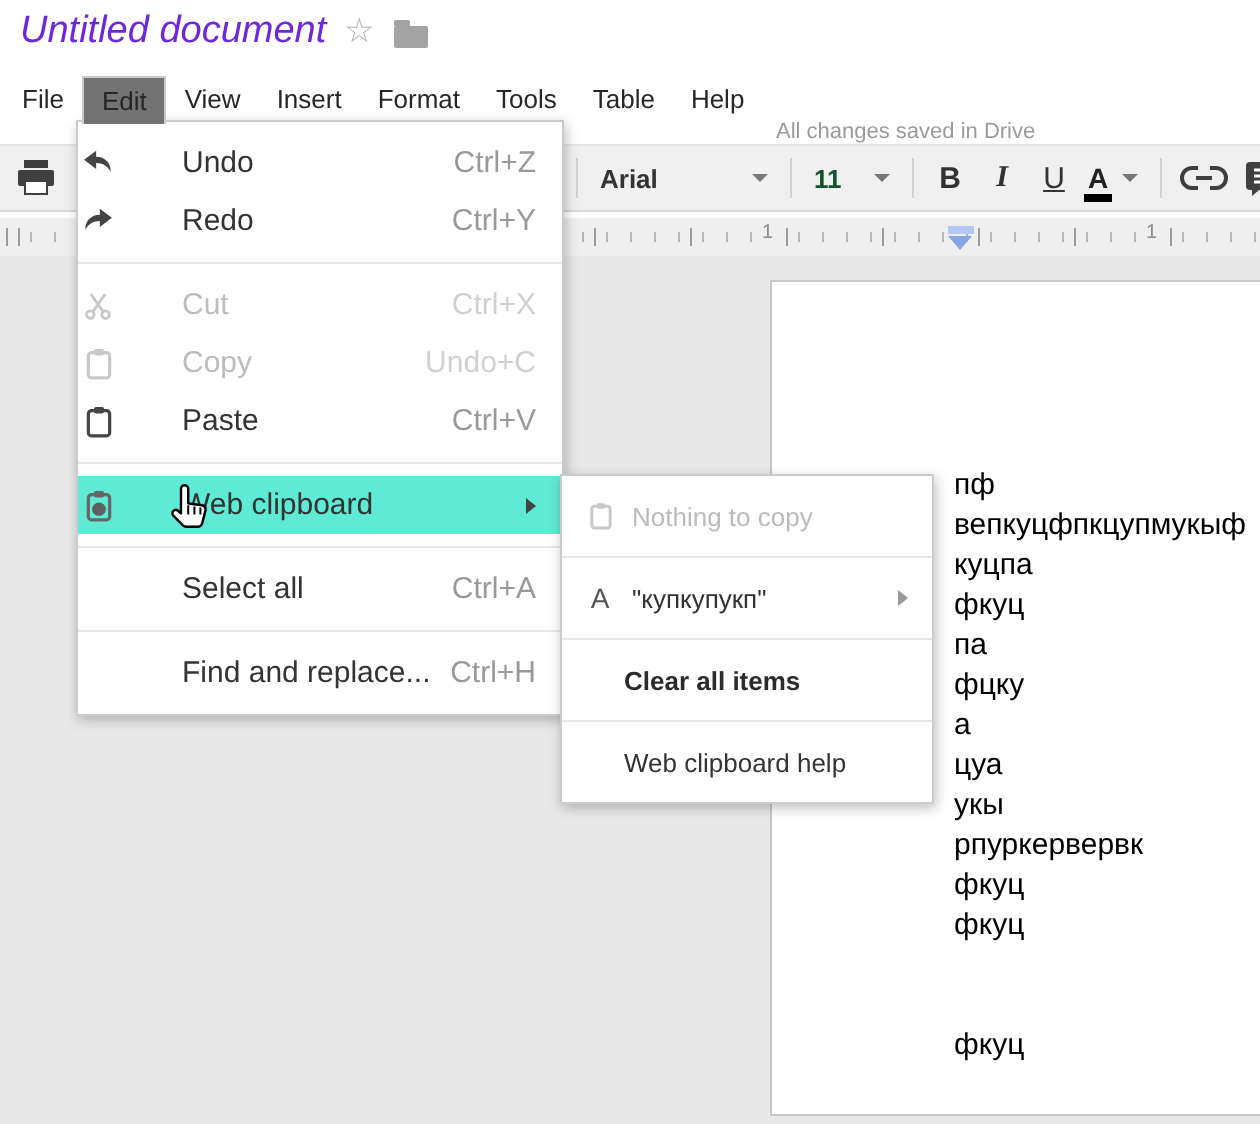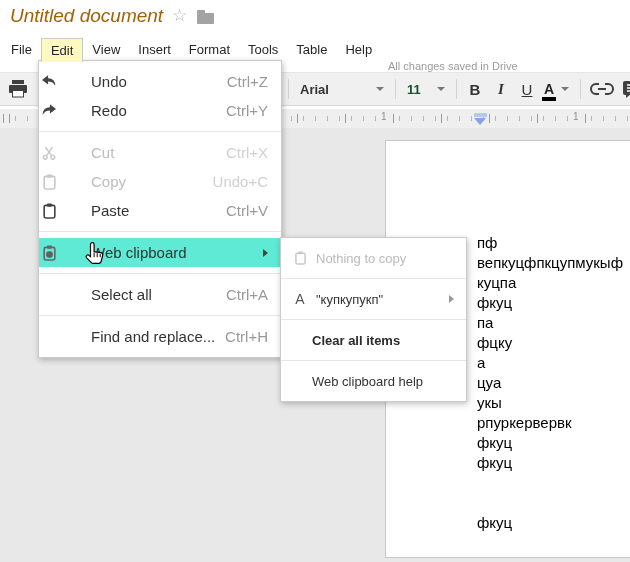--- a/index.html
+++ b/index.html
@@ -1,28 +1,28 @@
 <!DOCTYPE html>
 <html><head>
 <meta charset="utf-8">
 <style>
   html,body{margin:0;padding:0}
   body{width:630px;height:562px;position:relative;overflow:hidden;background:#fff;
        font-family:"Liberation Sans",sans-serif;-webkit-font-smoothing:antialiased}
 
   
-  .doc-title{position:absolute;left:10px;top:5px;font-size:19px;font-style:italic;color:#a16207}
+  .doc-title{position:absolute;left:10px;top:5px;font-size:19px;font-style:italic;color:#6d28d9}
   .star-icon{position:absolute;left:172px;top:7px;font-size:17px;color:#b3b3b3;line-height:1}
   .folder-icon{position:absolute;left:197px;top:13px;width:17px;height:11px;background:#a3a3a3;border-radius:1px}
   .folder-icon::before{content:"";position:absolute;top:-3px;left:0;width:8px;height:3px;background:#a3a3a3;border-radius:1px 1px 0 0}
 
   
   .menubar{position:absolute;left:2px;top:38px;height:24px;display:flex;z-index:80;font-size:13px;color:#262626}
   .mb-item{padding:5px 9px;line-height:14px;cursor:default}
-  .mb-item.active{background:#fef9c3;border:1px solid #c9c9c9;border-bottom:none;padding:5px 9px 6px}
+  .mb-item.active{background:#737373;border:1px solid #c9c9c9;border-bottom:none;padding:5px 9px 6px}
   .save-status{position:absolute;left:388px;top:60px;font-size:11px;color:#9b9b9b}
 
   
   .toolbar{position:absolute;left:0;top:72px;right:0;height:32px;background:#f0f0f0;
            border-top:1px solid #e6e6e6;border-bottom:1px solid #d8d8d8}
   .print-btn{position:absolute;left:8px;top:7px}
   .tb-group{position:absolute;left:283px;top:0;height:100%;display:flex;align-items:center}
   .tb-sep{width:1px;height:20px;background:#d2d2d2;margin:0 5px}
   .caret{width:0;height:0;border-left:4px solid transparent;border-right:4px solid transparent;border-top:4px solid #777}
   .fontbox{display:flex;align-items:center;justify-content:space-between;width:84px;padding:0 6px;

